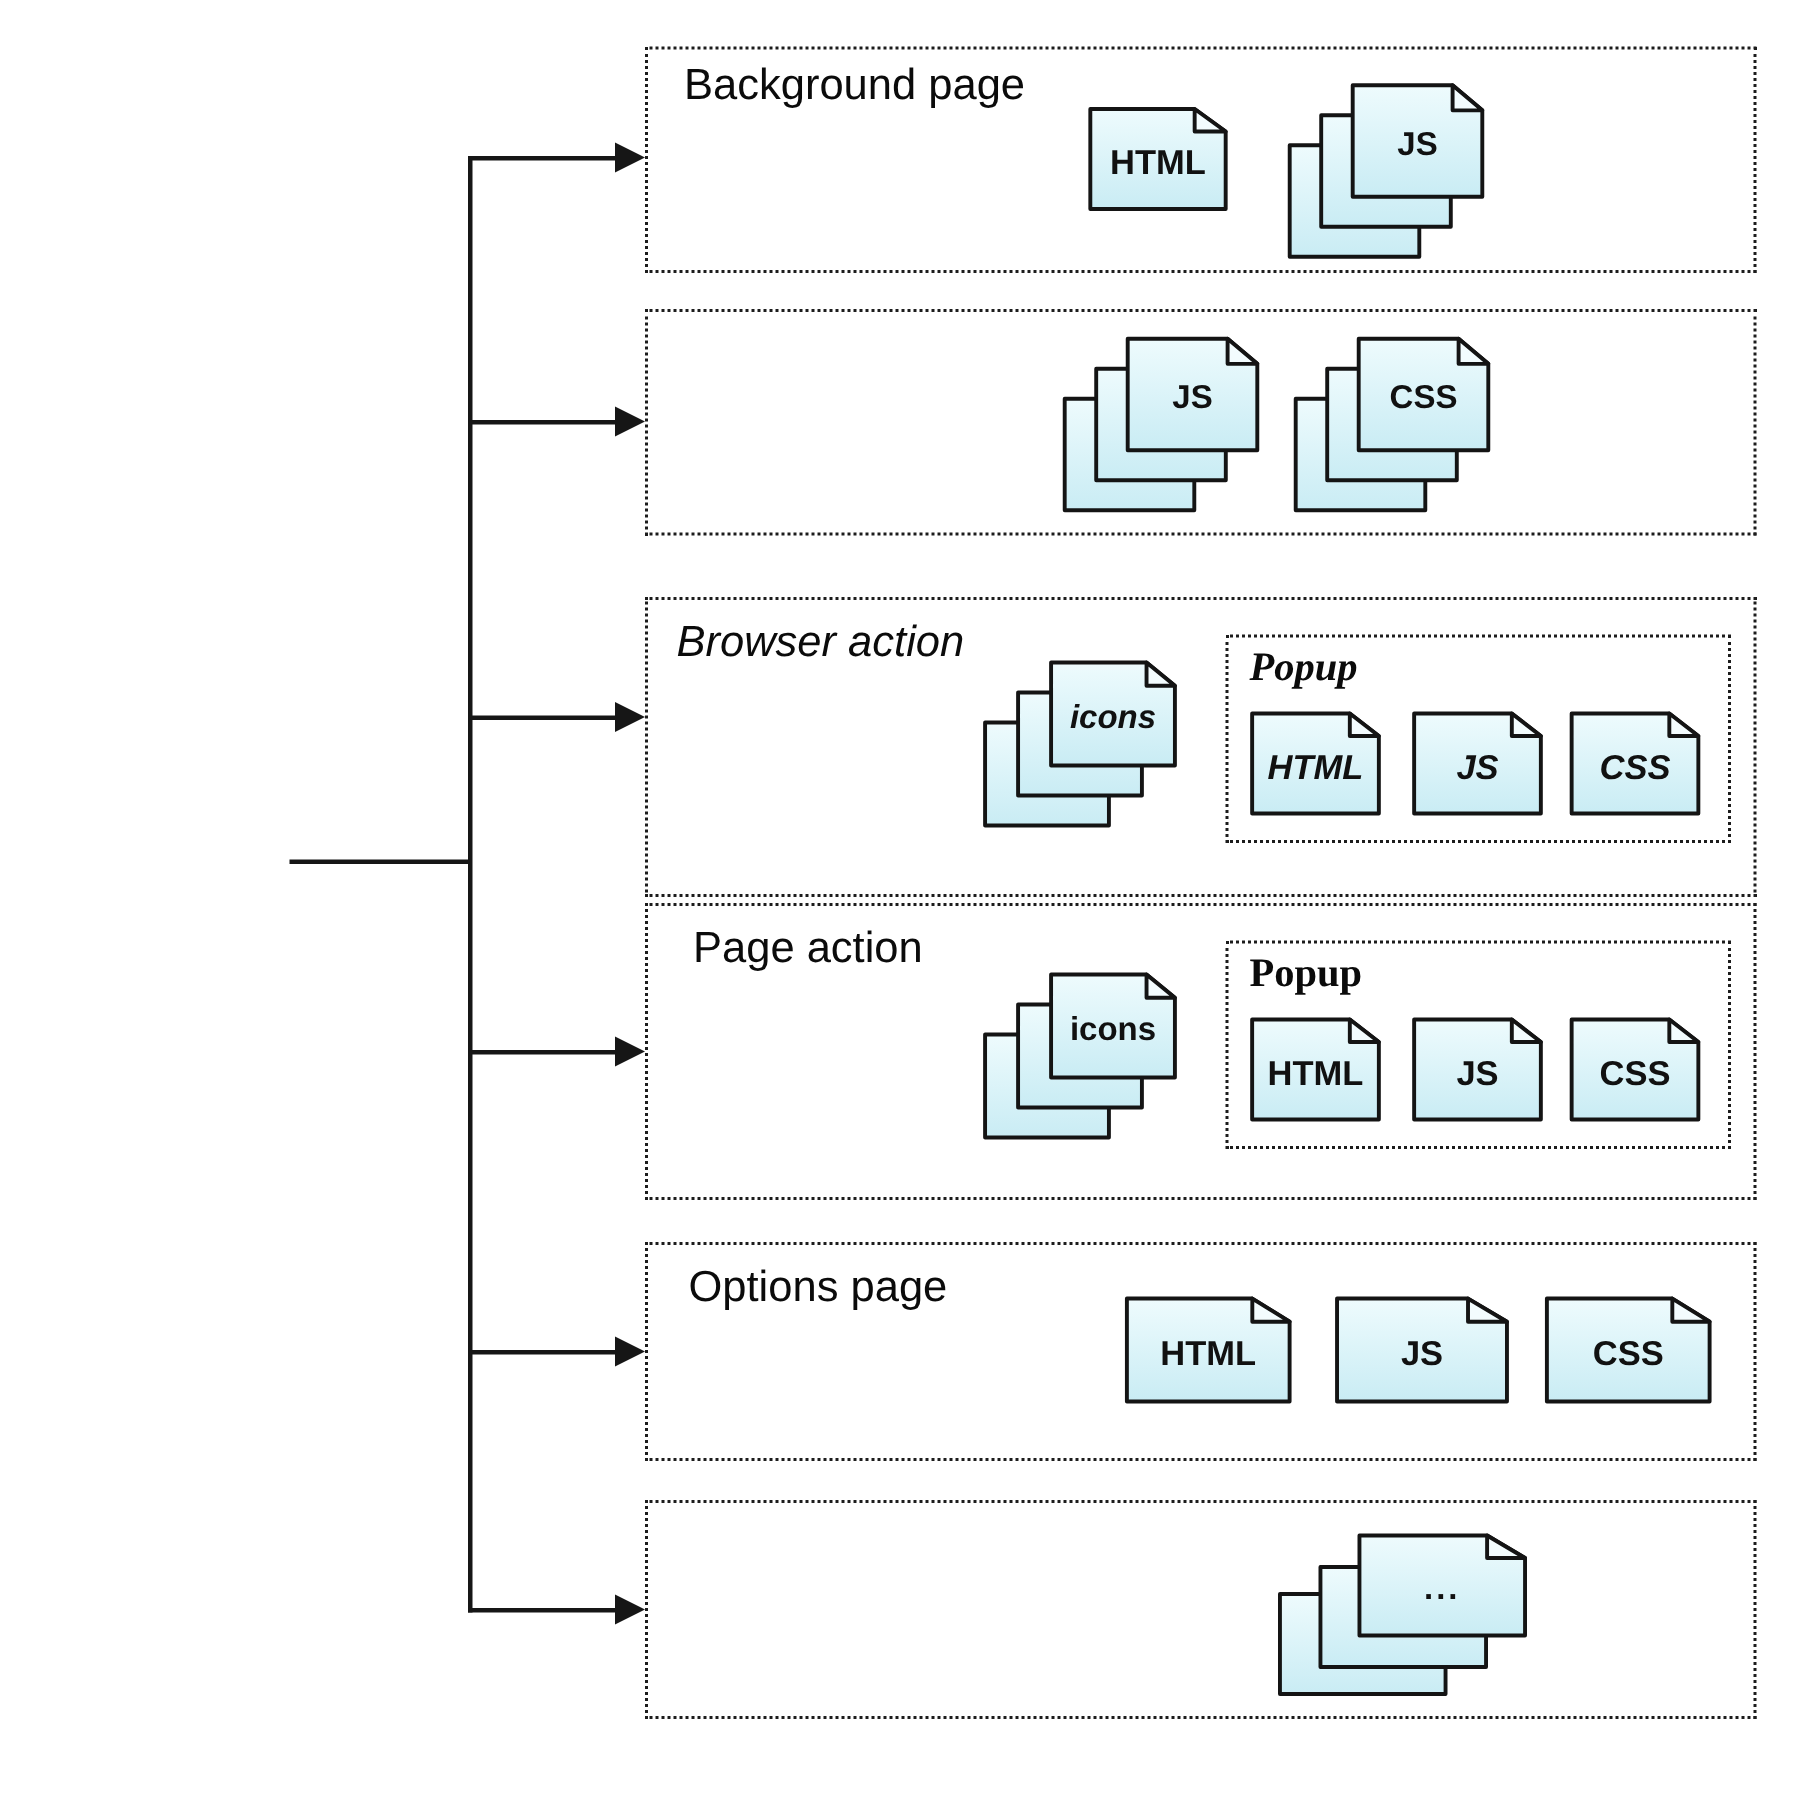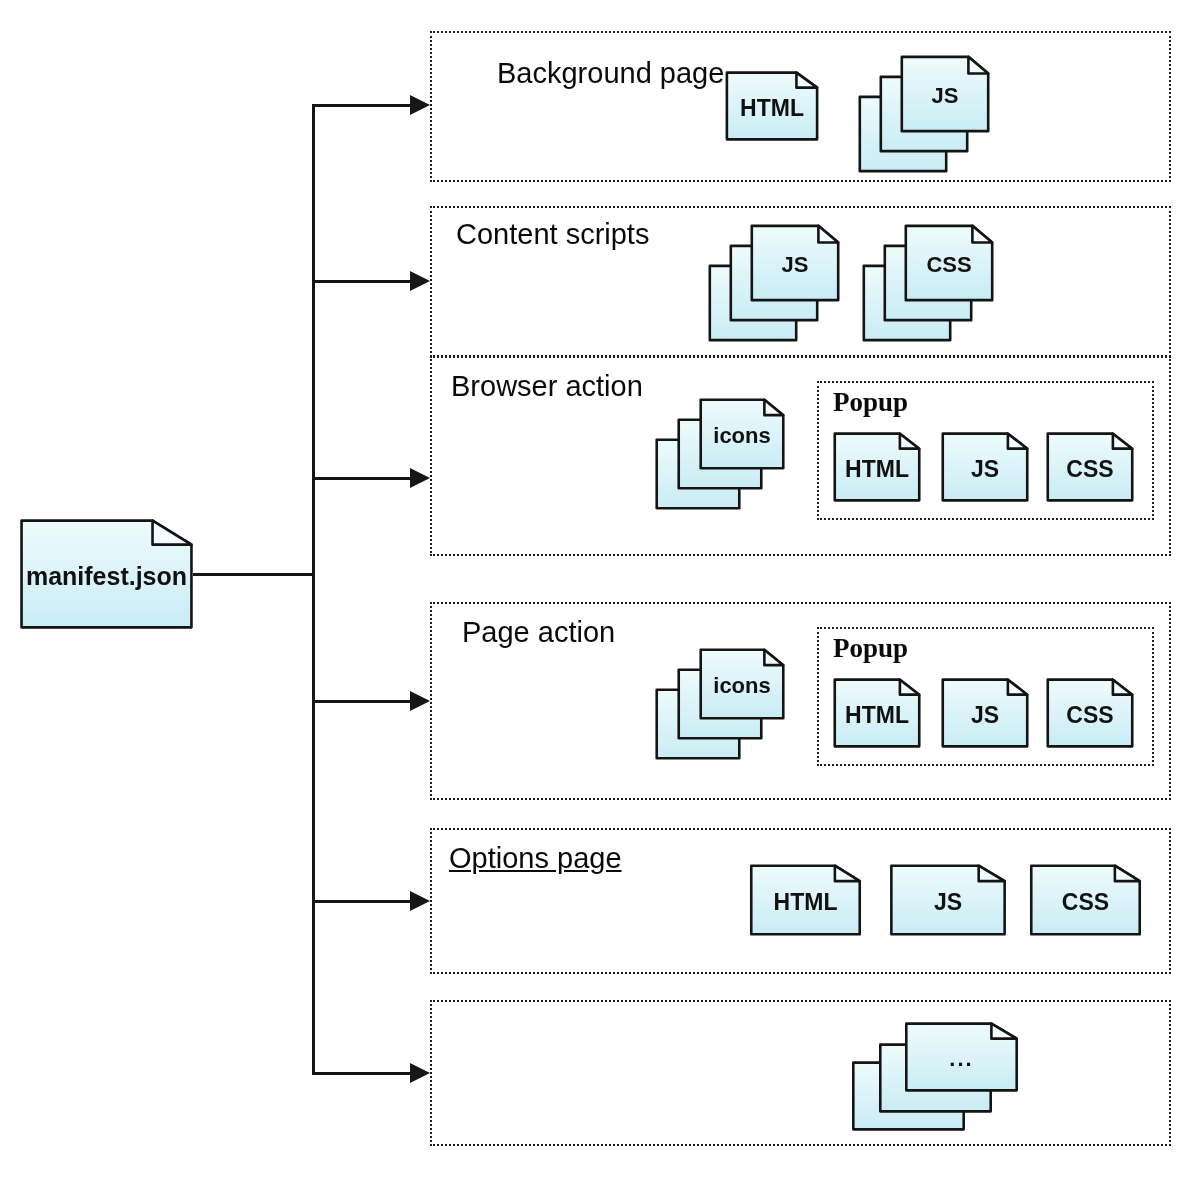--- a/index.html
+++ b/index.html
@@ -60,30 +60,23 @@
 
   <div class="line" style="left:312px;top:700px;width:100px;height:3px;"></div>
   <div class="arrowhead" style="left:410px;top:691px;"></div>
 
   <div class="line" style="left:312px;top:900px;width:100px;height:3px;"></div>
   <div class="arrowhead" style="left:410px;top:891px;"></div>
 
   <div class="line" style="left:312px;top:1072px;width:100px;height:3px;"></div>
   <div class="arrowhead" style="left:410px;top:1063px;"></div>
 
-  <div class="doc" style="left:18px;top:518px;width:177px;height:112px;">
-    <svg viewBox="0 0 100 84" preserveAspectRatio="none">
-      <path class="page" d="M2,2 H76 L98,20 V82 H2 Z"></path>
-      <path class="flap" d="M76,2 L98,20 H76 Z"></path>
-    </svg>
-    <span class="doc-label manifest-label">manifest.json</span>
-  </div>
 
   <div class="sec-box" style="top:31px;height:151px;">
-    <span class="sec-title" style="left:24px;top:24px;margin-left:41px;">Background page</span>
+    <span class="sec-title" style="left:24px;top:8px;">Background page</span>
     <div class="doc" style="left:293px;top:38px;width:94px;height:70px;">
       <svg viewBox="0 0 100 84" preserveAspectRatio="none">
           <path class="page" d="M2,2 H76 L98,20 V82 H2 Z"></path>
           <path class="flap" d="M76,2 L98,20 H76 Z"></path>
         </svg>
       <span class="doc-label">HTML</span>
     </div>
     <div class="stack" style="left:426px;top:22px;width:132px;height:118px;">
       <div class="doc" style="left:0;top:40px;width:90px;height:78px;">
         <svg viewBox="0 0 100 84" preserveAspectRatio="none">
@@ -101,21 +94,20 @@
         <svg viewBox="0 0 100 84" preserveAspectRatio="none">
             <path class="page" d="M2,2 H76 L98,20 V82 H2 Z"></path>
             <path class="flap" d="M76,2 L98,20 H76 Z"></path>
           </svg>
         <span class="doc-label">JS</span>
       </div>
     </div>
   </div>
 
   <div class="sec-box" style="top:206px;height:151px;">
-    <span class="sec-title" style="left:24px;top:10px;">Content scripts</span>
     <div class="stack" style="left:276px;top:16px;width:132px;height:118px;">
       <div class="doc" style="left:0;top:40px;width:90px;height:78px;">
         <svg viewBox="0 0 100 84" preserveAspectRatio="none">
             <path class="page" d="M2,2 H76 L98,20 V82 H2 Z"></path>
             <path class="flap" d="M76,2 L98,20 H76 Z"></path>
           </svg>
       </div>
       <div class="doc" style="left:21px;top:20px;width:90px;height:78px;">
         <svg viewBox="0 0 100 84" preserveAspectRatio="none">
             <path class="page" d="M2,2 H76 L98,20 V82 H2 Z"></path>
@@ -146,21 +138,21 @@
       <div class="doc" style="left:42px;top:0;width:90px;height:78px;">
         <svg viewBox="0 0 100 84" preserveAspectRatio="none">
             <path class="page" d="M2,2 H76 L98,20 V82 H2 Z"></path>
             <path class="flap" d="M76,2 L98,20 H76 Z"></path>
           </svg>
         <span class="doc-label">CSS</span>
       </div>
     </div>
   </div>
 
-  <div class="sec-box" style="top:356px;height:200px;">
+  <div class="sec-box" style="top:398px;height:200px;font-style:italic;">
     <span class="sec-title" style="left:19px;top:12px;">Browser action</span>
     <div class="stack" style="left:223px;top:40px;width:130px;height:112px;">
       <div class="doc" style="left:0;top:40px;width:86px;height:72px;">
         <svg viewBox="0 0 100 84" preserveAspectRatio="none">
             <path class="page" d="M2,2 H76 L98,20 V82 H2 Z"></path>
             <path class="flap" d="M76,2 L98,20 H76 Z"></path>
           </svg>
       </div>
       <div class="doc" style="left:22px;top:20px;width:86px;height:72px;">
         <svg viewBox="0 0 100 84" preserveAspectRatio="none">
@@ -245,21 +237,21 @@
         <svg viewBox="0 0 100 84" preserveAspectRatio="none">
             <path class="page" d="M2,2 H76 L98,20 V82 H2 Z"></path>
             <path class="flap" d="M76,2 L98,20 H76 Z"></path>
           </svg>
         <span class="doc-label">CSS</span>
       </div>
     </div>
   </div>
 
   <div class="sec-box" style="top:828px;height:146px;">
-    <span class="sec-title" style="left:17px;top:12px;text-decoration:underline;">Options page</span>
+    <span class="sec-title" style="left:27px;top:12px;">Options page</span>
     <div class="doc" style="left:317px;top:34px;width:113px;height:72px;">
       <svg viewBox="0 0 100 84" preserveAspectRatio="none">
           <path class="page" d="M2,2 H76 L98,20 V82 H2 Z"></path>
           <path class="flap" d="M76,2 L98,20 H76 Z"></path>
         </svg>
       <span class="doc-label">HTML</span>
     </div>
     <div class="doc" style="left:457px;top:34px;width:118px;height:72px;">
       <svg viewBox="0 0 100 84" preserveAspectRatio="none">
           <path class="page" d="M2,2 H76 L98,20 V82 H2 Z"></path>

